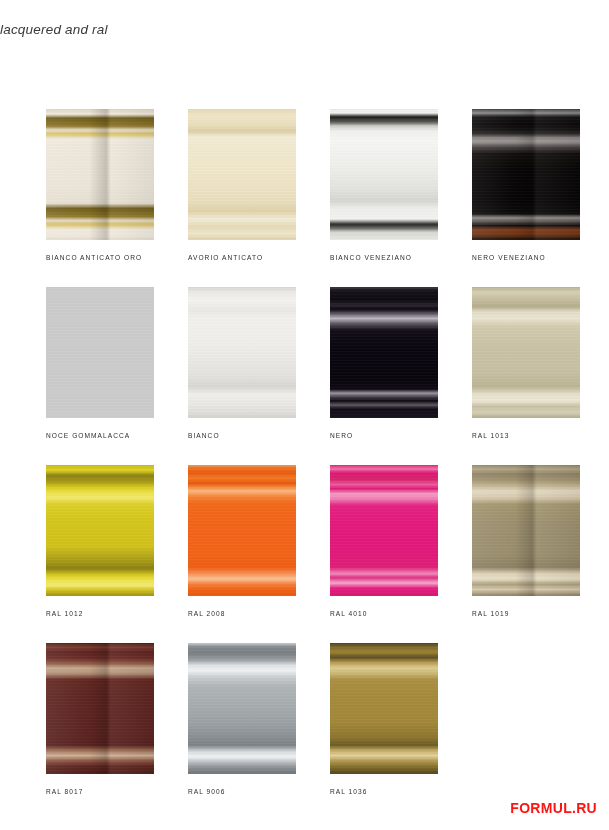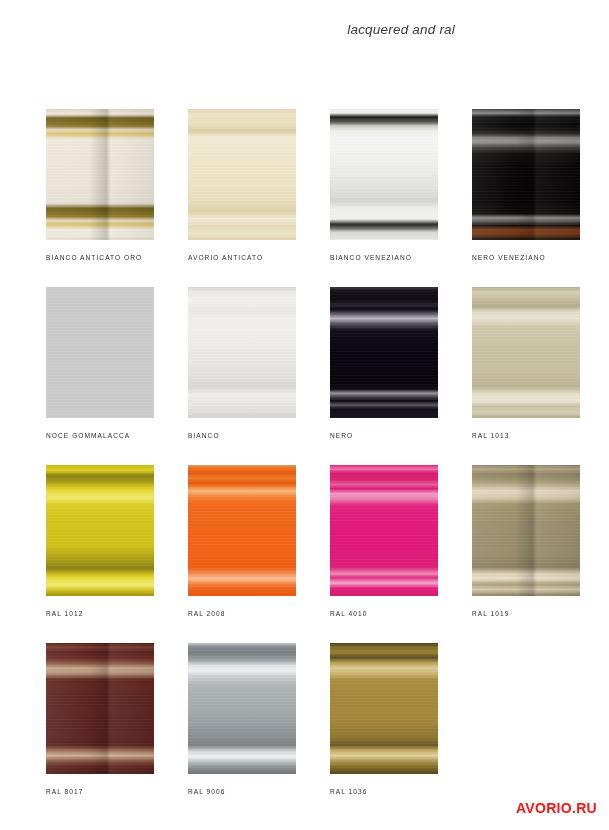--- a/index.html
+++ b/index.html
@@ -23,21 +23,21 @@
     height: 830px;
     background: #ffffff;
   }
 
   
   #page-title {
     position: absolute;
     left: 0;
     top: 22px;
     width: 455px;
-    text-align: right;
+    text-align: left;
     font-style: italic;
     font-size: 13.5px;
     letter-spacing: 0.2px;
     color: #3a3a3a;
     white-space: nowrap;
   }
 
   
   #swatch-grid {
     position: absolute;
@@ -229,15 +229,15 @@
         <div class="swatch-cell col-2">
           <div class="swatch-chip">
             <div class="chip-bands" style="background: linear-gradient(rgb(78, 65, 28) 0%, rgb(125, 106, 44) 3%, rgb(155, 130, 52) 7%, rgb(95, 80, 34) 11%, rgb(184, 157, 81) 15%, rgb(221, 205, 148) 19%, rgb(205, 185, 117) 23%, rgb(171, 144, 68) 28%, rgb(166, 139, 60) 40%, rgb(163, 136, 58) 60%, rgb(142, 118, 48) 72%, rgb(109, 92, 38) 78%, rgb(195, 171, 99) 82%, rgb(226, 210, 156) 86%, rgb(178, 153, 83) 90%, rgb(138, 115, 48) 94%, rgb(84, 70, 25) 100%);"></div>
             <div class="chip-grain"></div>
           </div>
           <div class="swatch-label">RAL 1036</div>
         </div>
       </div>
     </div>
 
-  <div id="watermark">AVORIO.RU</div>
+  <div id="watermark">FORMUL.RU</div>
 
 </div>
 
 </body></html>

